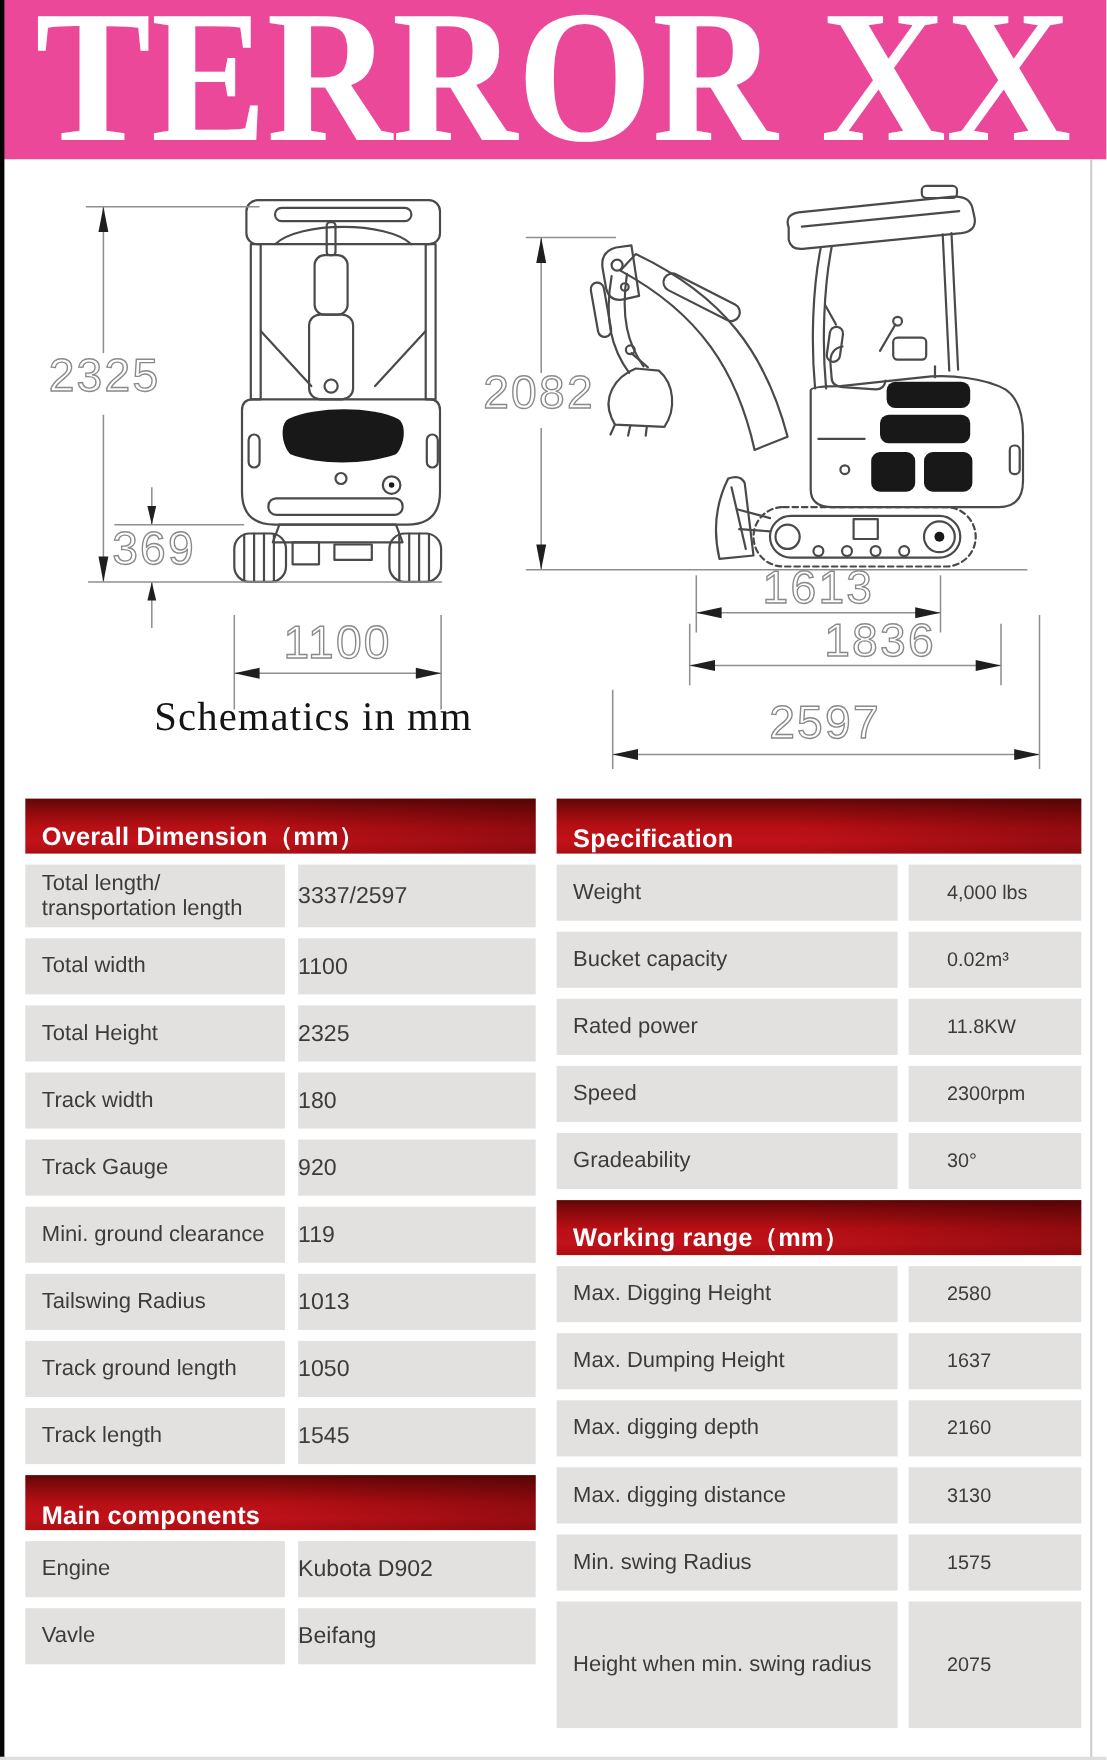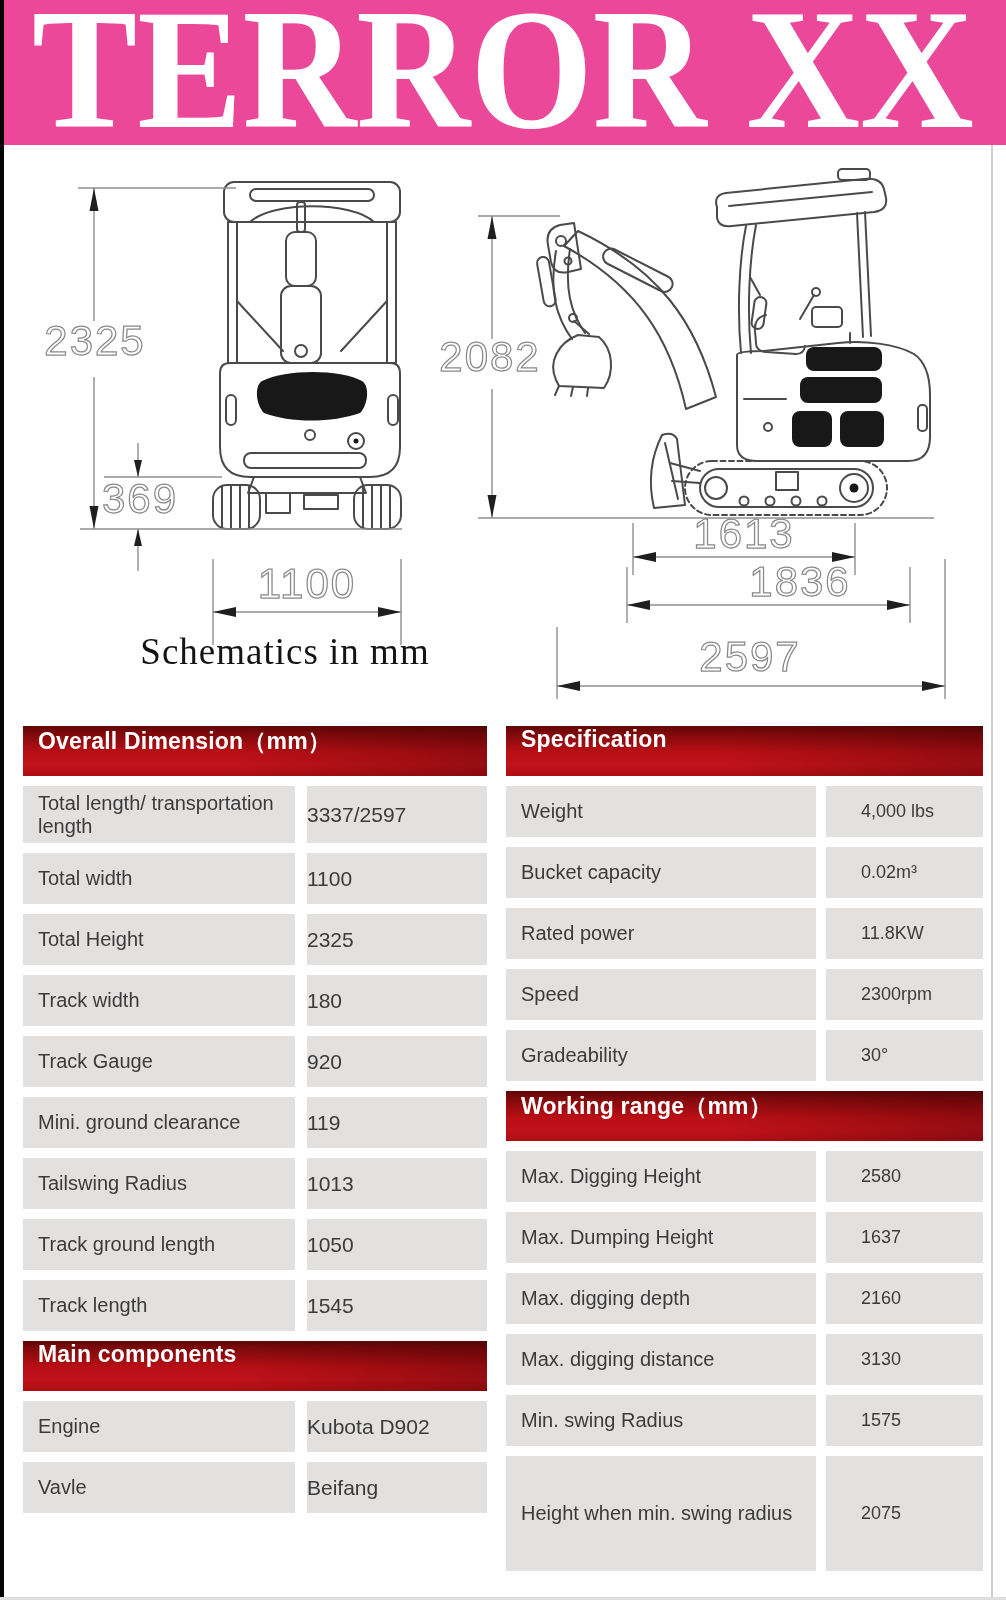--- a/index.html
+++ b/index.html
@@ -27,33 +27,33 @@
   .caption-text {
     font-family:"Liberation Serif","DejaVu Serif",serif; font-size:37px;
     fill:#141414; stroke:none; text-anchor:middle; letter-spacing:1px;
   }
 
   .tables { display:flex; padding:0 23px; margin-top:21px; gap:19px; }
   .t-col-left  { width:464px; flex:0 0 464px; }
   .t-col-right { width:477px; flex:0 0 477px; }
 
   .sec-header {
-    height:50px; margin-bottom:10px; display:flex; align-items:flex-start; padding-left:15px;
+    height:50px; margin-bottom:10px; display:flex; align-items:flex-end; padding-left:15px;
     color:#ffffff; font-size:23px; font-weight:bold; letter-spacing:0.2px;
     background:
       linear-gradient(to right, rgba(0,0,0,0) 45%, rgba(50,0,0,0.30) 100%),
       linear-gradient(to bottom, #5e0607 0%, #7e090b 14%, #b80f15 52%, #c1121a 78%, #ad0e13 100%);
   }
   .t-row { display:flex; margin-bottom:10px; }
   .t-row .cell {
     background:#e2e1e0; color:#3c3b3b; font-size:20px; display:flex; align-items:center;
     min-height:51px; line-height:23px;
   }
   .t-row .lab { padding-left:15px; padding-right:8px; }
-  .t-col-left  .lab { width:272px; margin-right:12px; }
+  .t-col-left  .lab { width:236px; margin-right:12px; }
   .t-col-left  .val { flex:1; font-size:21px; }
   .t-col-right .lab { width:310px; margin-right:10px; }
   .t-col-right .val { flex:1; padding-left:35px; font-size:18px; }
   .t-row.h-tall  .cell { min-height:57px; }
   .t-row.h-xtall .cell { min-height:115px; }
 </style>
 </head>
 <body>
 
 <div class="edge-left"></div>

